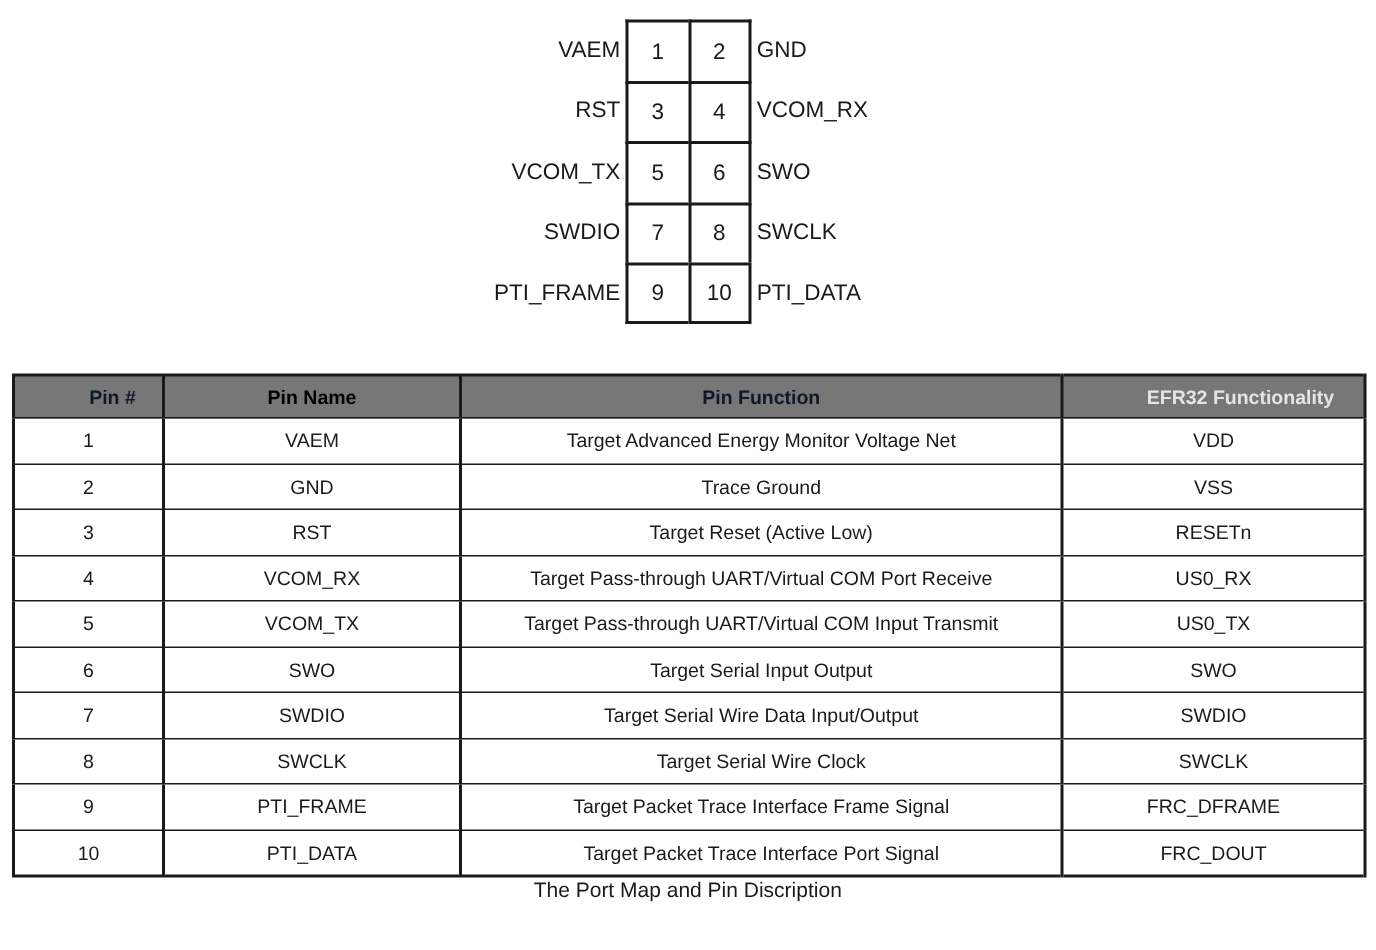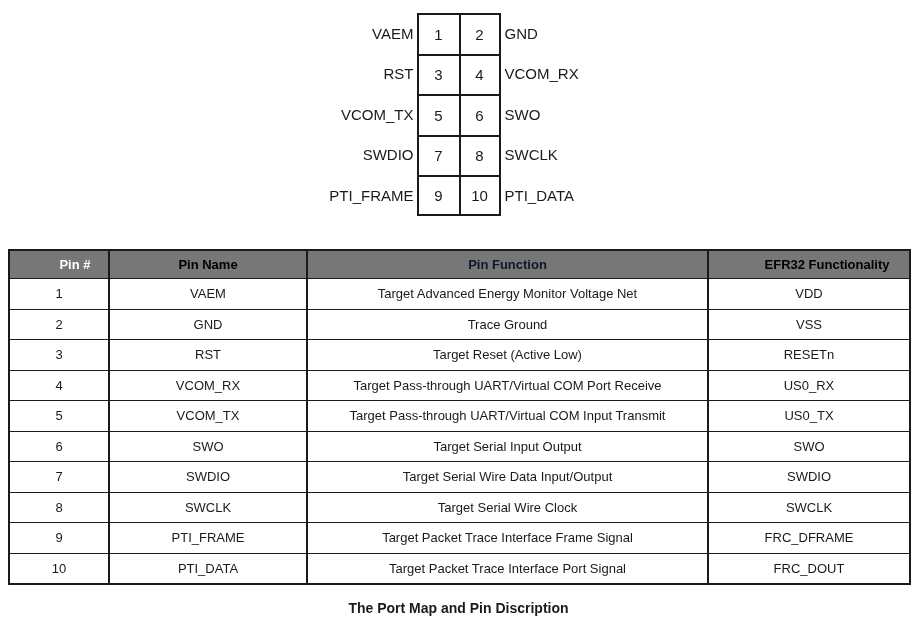--- a/index.html
+++ b/index.html
@@ -61,24 +61,22 @@
     font-weight: bold;
   }
   table.pin-table td { height: 30.5px; }
   col.c-pin  { width: 100px; }
   col.c-name { width: 198px; }
   col.c-func { width: 401px; }
   col.c-efr  { width: 202px; }
 
   
   .caption {
-    margin-top: 15px;
     text-align: center;
     font-size: 14px;
-    font-weight: bold;
   }
 </style>
 </head>
 <body>
 
 <div class="pin-grid" id="pin-grid">
     <div class="pin-label left">VAEM</div>
     <div class="pin-cell">1</div>
     <div class="pin-cell last-col">2</div>
     <div class="pin-label right">GND</div>
@@ -102,24 +100,24 @@
 
 <table class="pin-table">
   <colgroup>
     <col class="c-pin">
       <col class="c-name">
       <col class="c-func">
       <col class="c-efr">
   </colgroup>
   <thead>
     <tr id="table-head-row" style="background: rgb(119, 119, 119);">
-        <th style="color: #ffffff; padding-left: 36px;">Pin #</th>
+        <th style="color: #0f172a; padding-left: 36px;">Pin #</th>
         <th style="color: #000000;">Pin Name</th>
         <th style="color: #0f172a;">Pin Function</th>
-        <th style="color: #000000; padding-left: 40px;">EFR32 Functionality</th>
+        <th style="color: #e5e5e5; padding-left: 40px;">EFR32 Functionality</th>
       </tr>
   </thead>
   <tbody id="table-body">
       <tr>
         <td>1</td>
         <td>VAEM</td>
         <td>Target Advanced Energy Monitor Voltage Net</td>
         <td>VDD</td>
       </tr>
       <tr>

